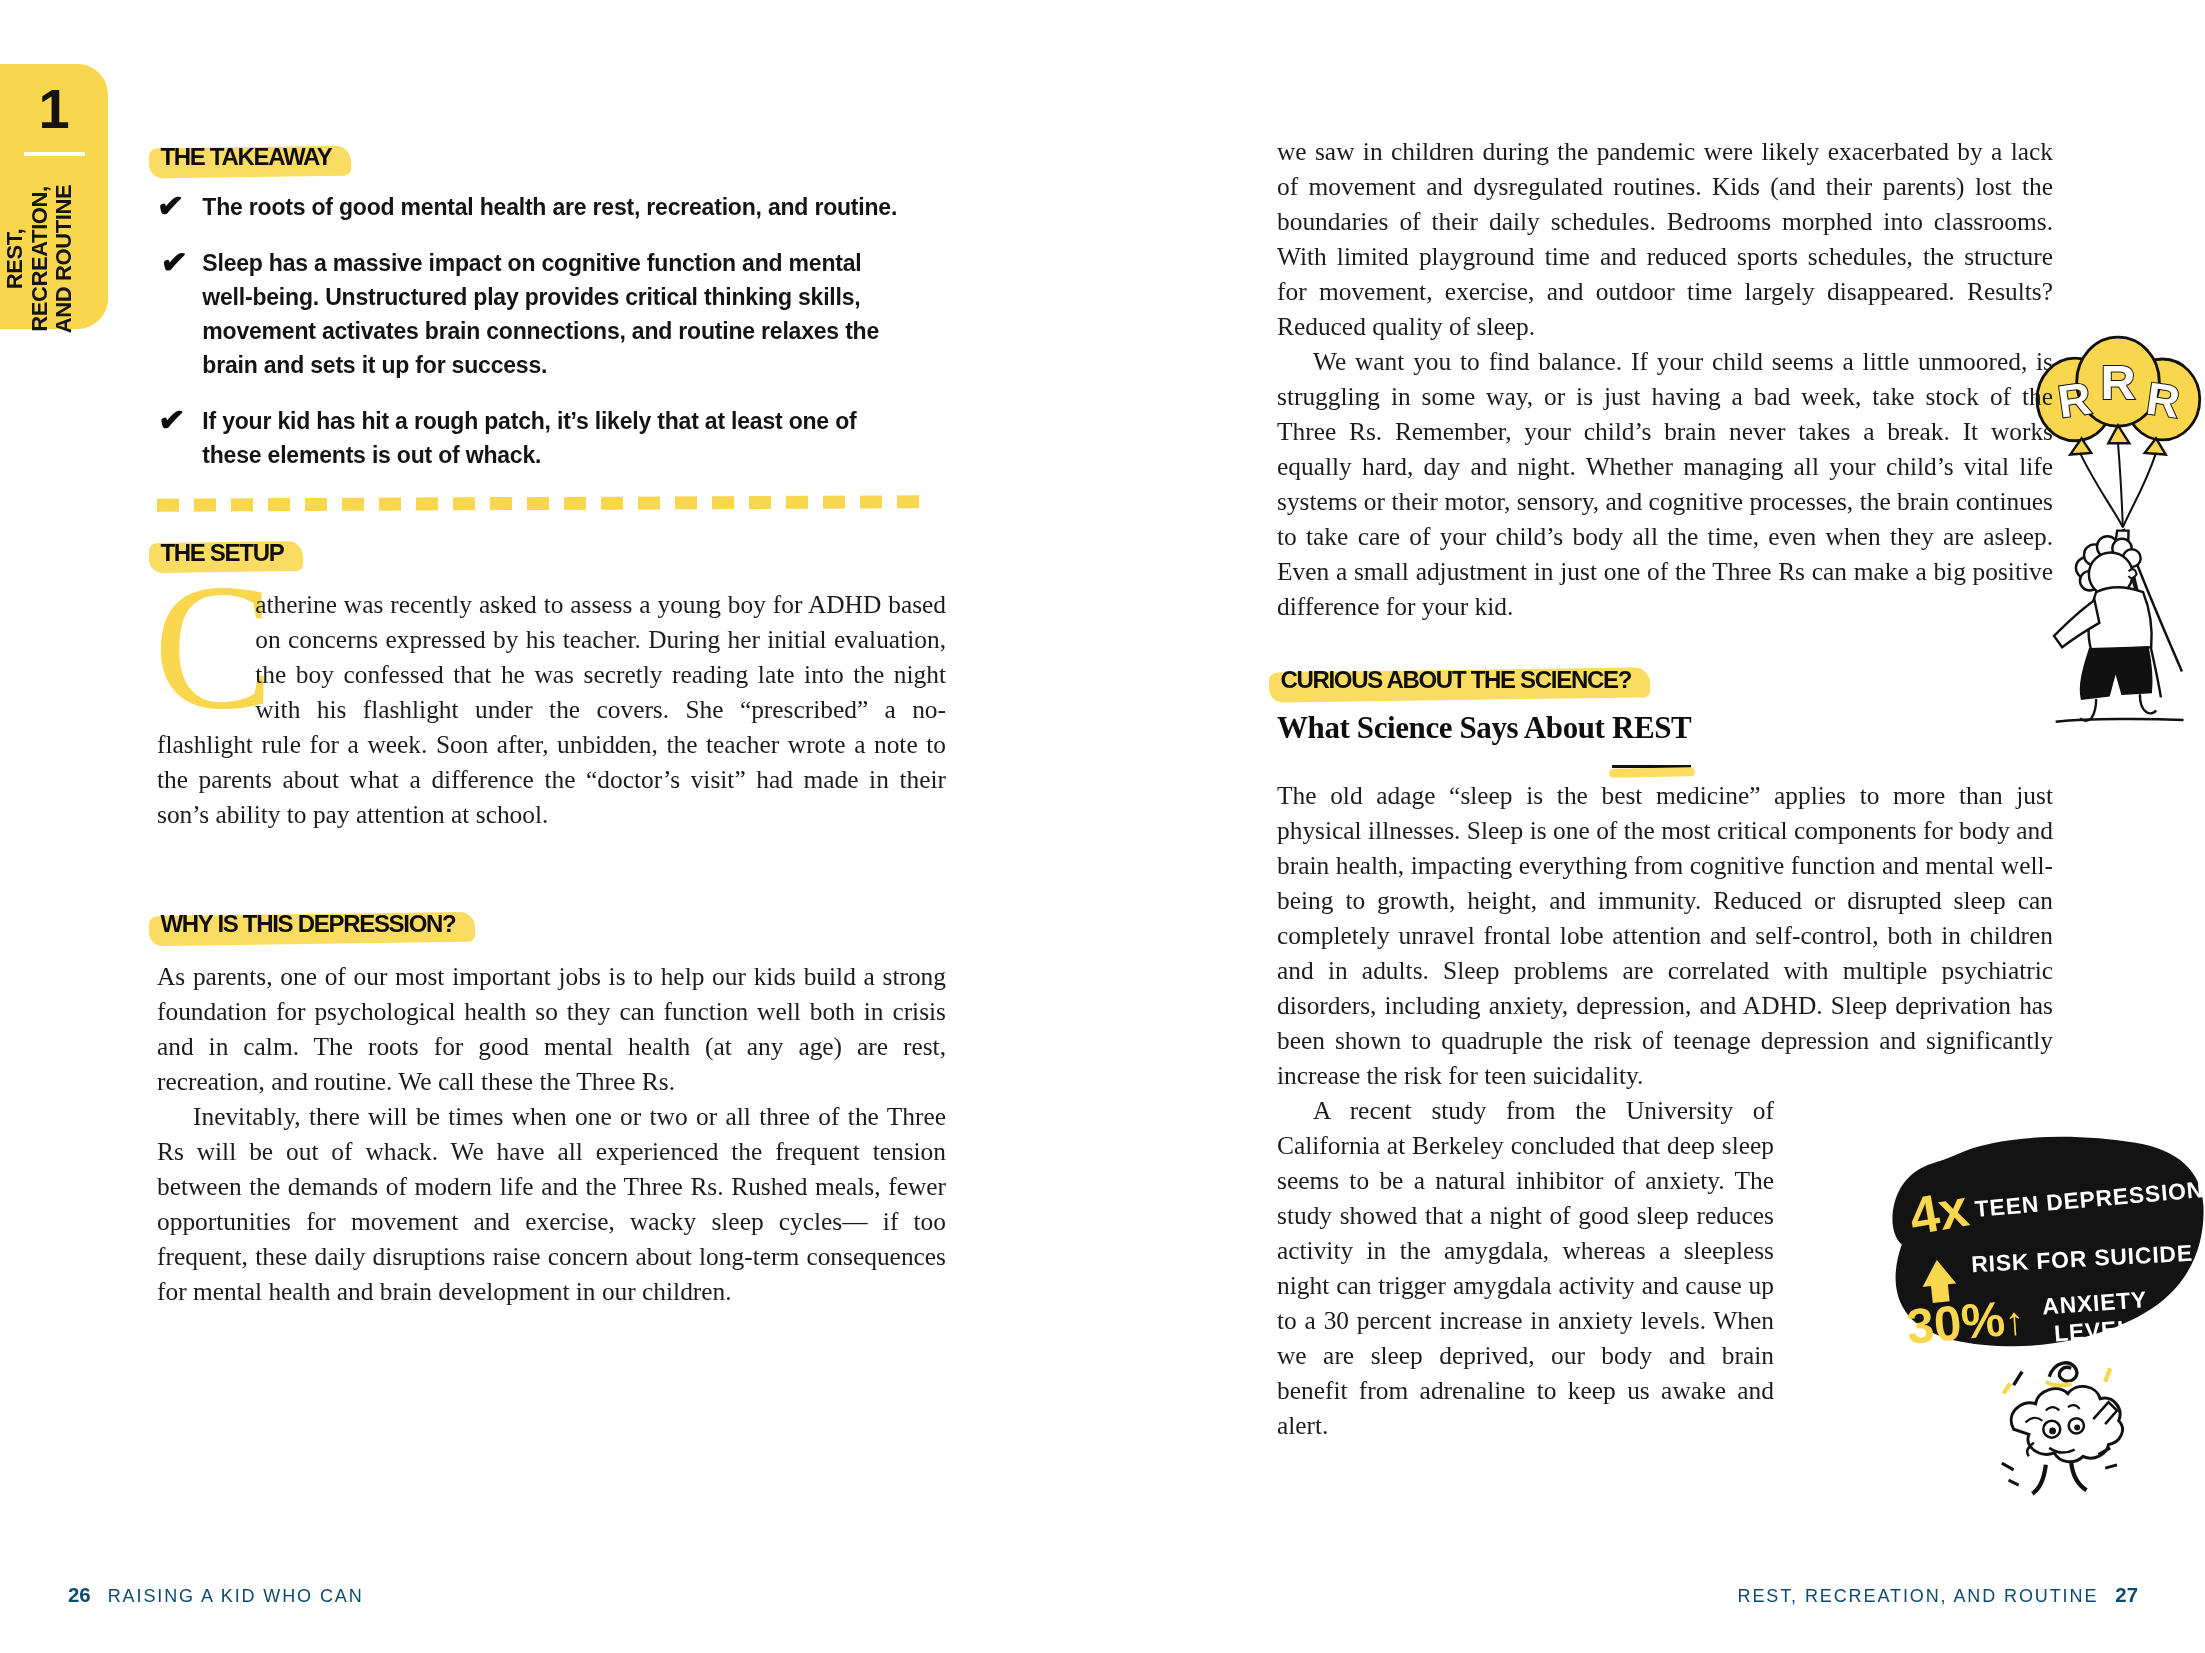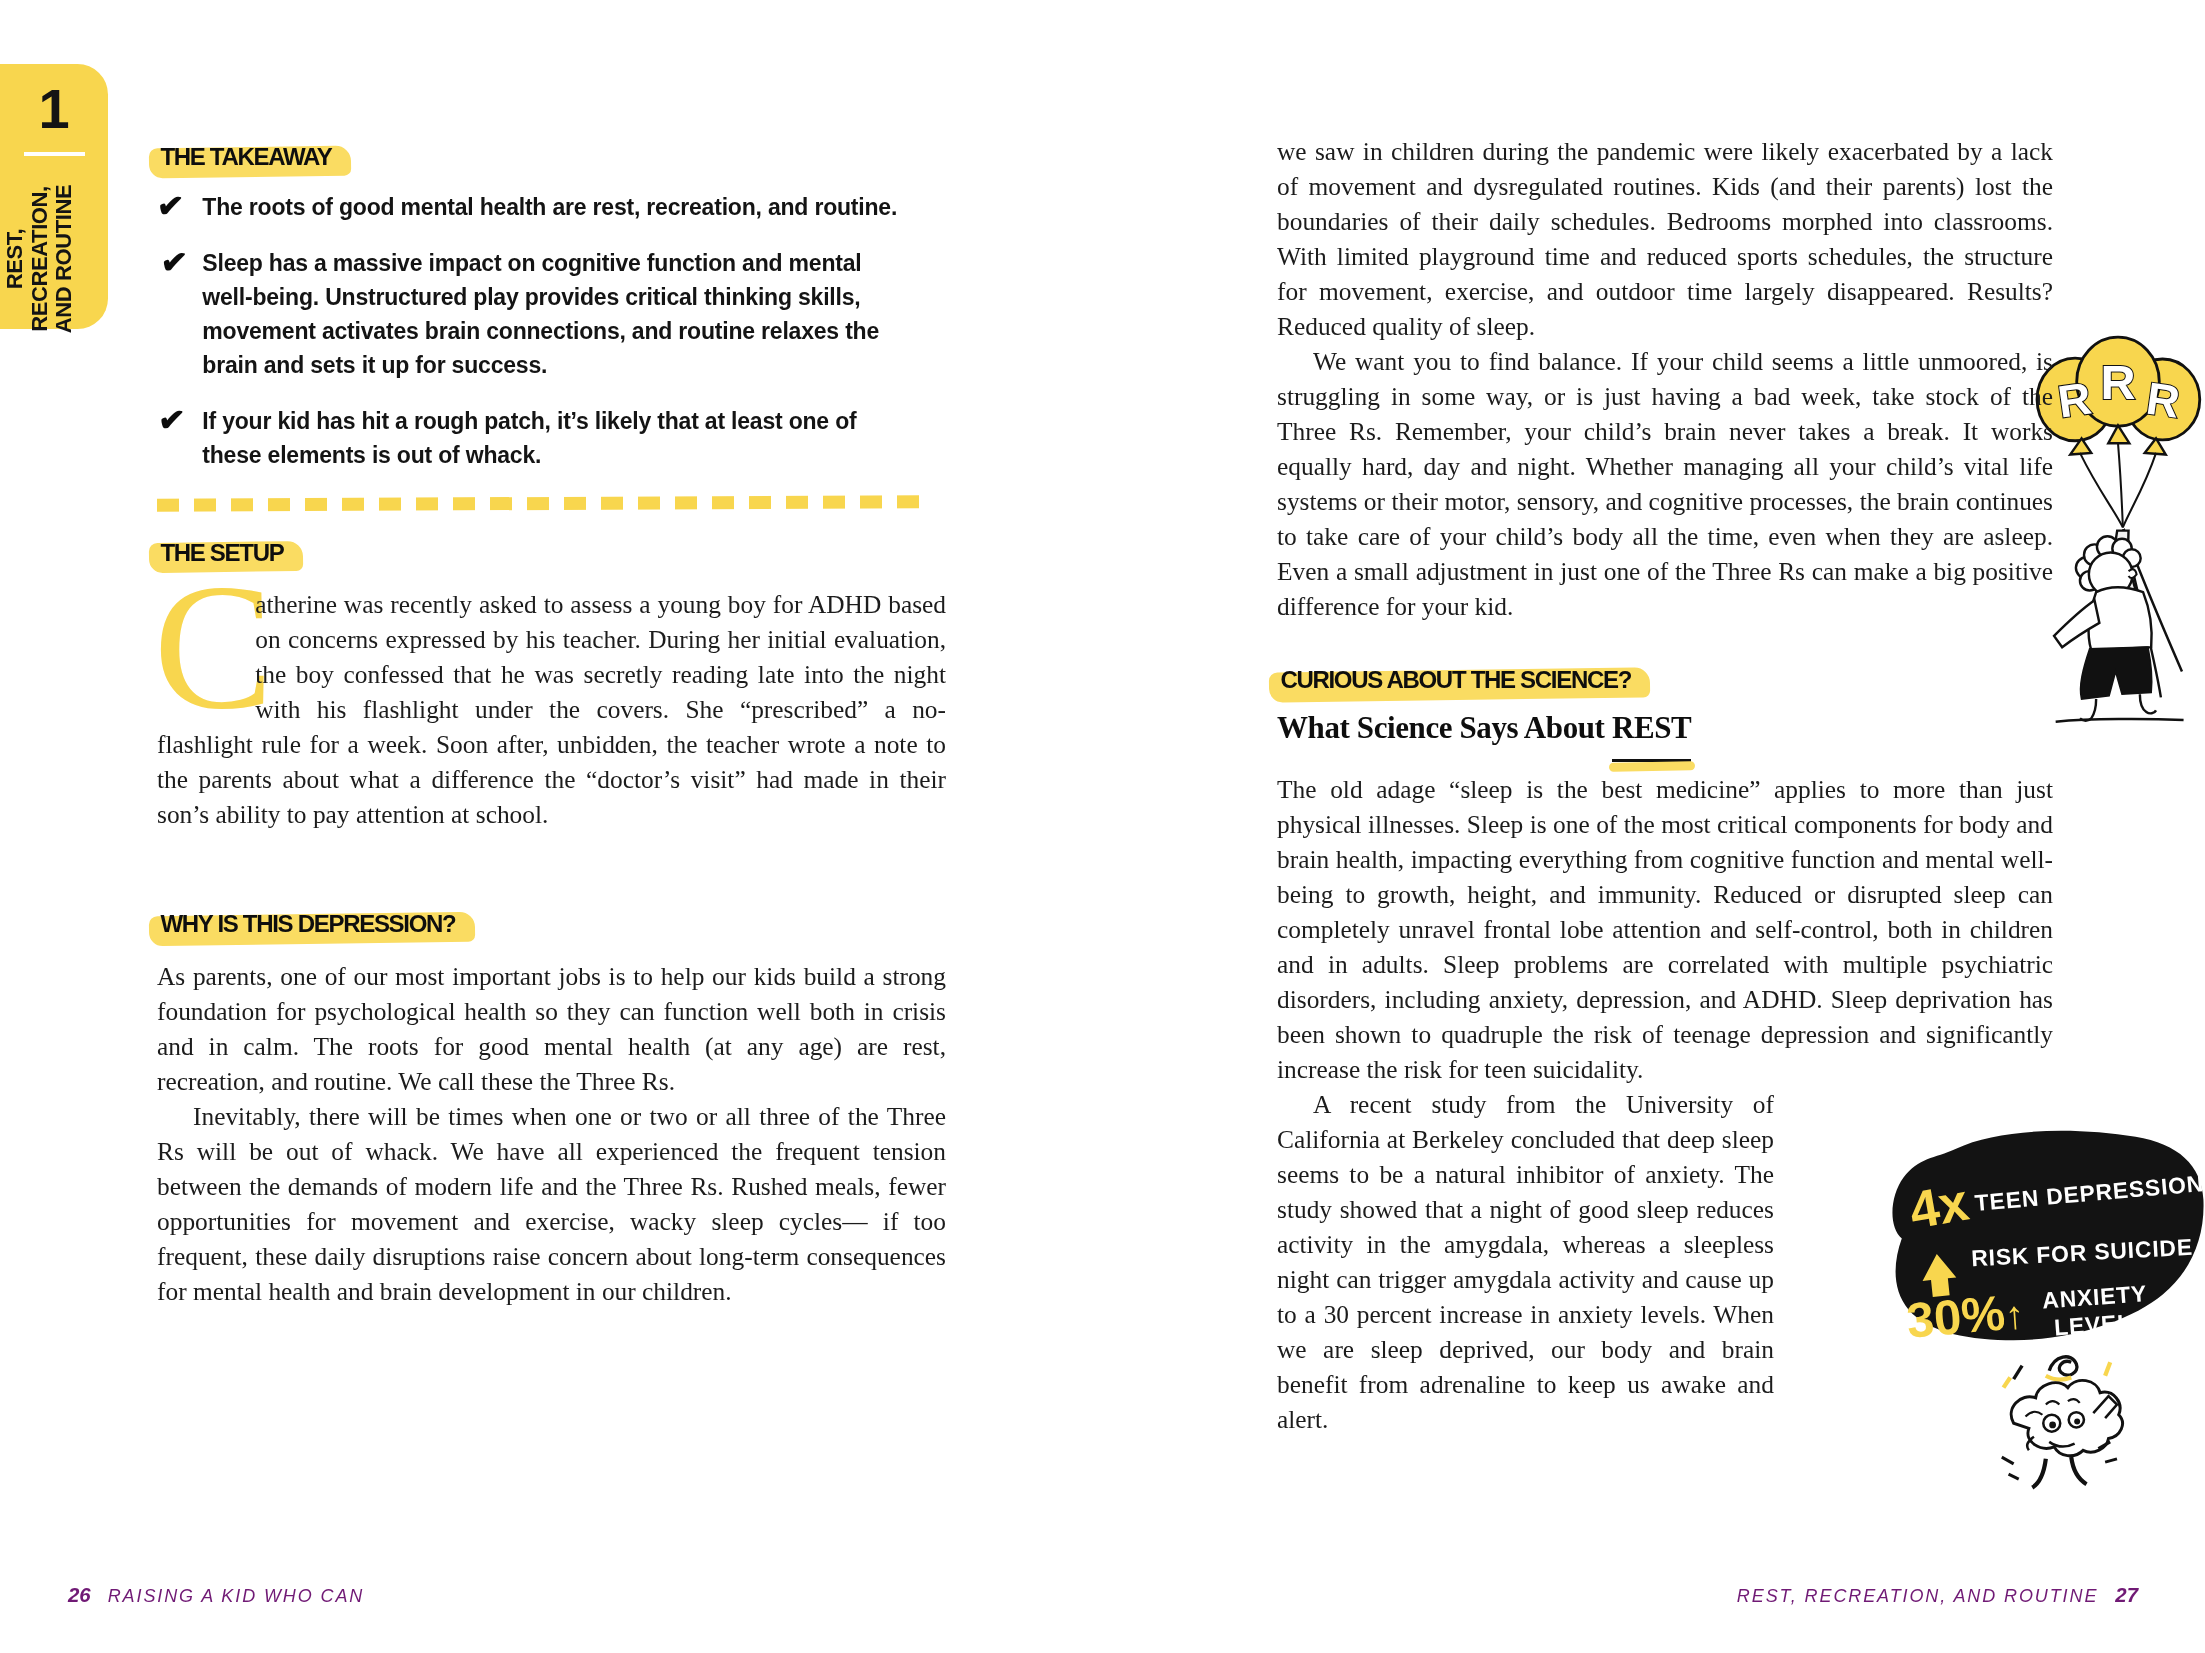--- a/index.html
+++ b/index.html
@@ -54,33 +54,33 @@
   .mt-head{margin-top:25px;}
   .mt-head2{margin-top:75px;}
   .mt-para{margin-top:18.7px;}
 
   .dropcap{float:left;width:88px;font-size:180px;line-height:103px;height:105px;
            color:var(--yellow);font-family:"Liberation Serif",serif;margin:8.5px 13.6px 0 -3.4px;}
 
   
   .subhead{font-family:"Liberation Serif",serif;font-weight:bold;font-size:31px;
            color:#0e0e0e;margin:13.6px 0 10.2px 0;letter-spacing:-0.4px;}
-  .rest-key{position:relative;border-bottom:3.4px solid #111;padding-bottom:13px;display:inline-block;}
+  .rest-key{position:relative;border-bottom:3.4px solid #111;padding-bottom:19px;display:inline-block;}
   .rest-key::after{content:"";position:absolute;left:-3.4px;right:-3.4px;bottom:-12.7px;height:9.3px;
            background:var(--hl);transform:rotate(-1deg);border-radius:5.1px;}
 
   
   .illo-balloons{position:absolute;right:3.4px;top:322px;width:170px;height:414px;}
   .illo-stats{float:right;width:411px;height:366px;margin:38px 0 5.1px 21px;margin-right:-153px;
               position:relative;}
   .illo-stats svg{position:absolute;left:0;top:0;}
 
   
   .footer{position:absolute;bottom:47px;font-family:"Liberation Sans",sans-serif;font-size:18px;
-          letter-spacing:1.9px;color:#701a75;white-space:nowrap;font-style:italic;}
+          letter-spacing:1.9px;color:#0c4a6e;white-space:nowrap;}
   .footer-left{left:68px;}
   .footer-right{right:68px;text-align:right;margin-top:12px;}
   .page-num{font-family:"Liberation Sans",sans-serif;font-weight:bold;font-size:20.4px;letter-spacing:0;}
   .footer-left .page-num{margin-right:17px;}
   .footer-right .page-num{margin-left:17px;}
 </style>
 </head>
 <body>
 
 <div class="spread">

